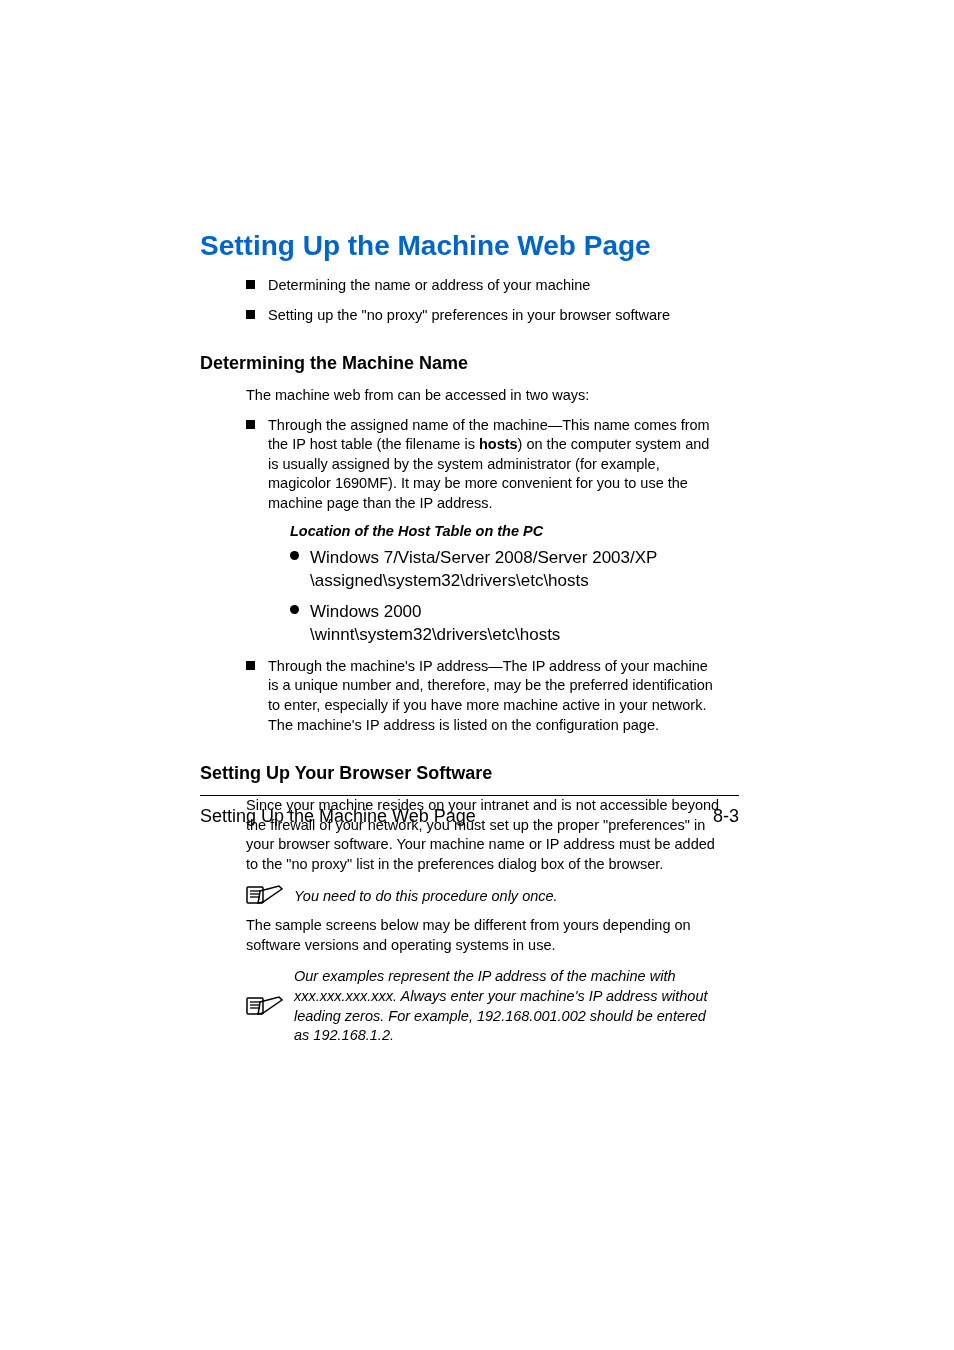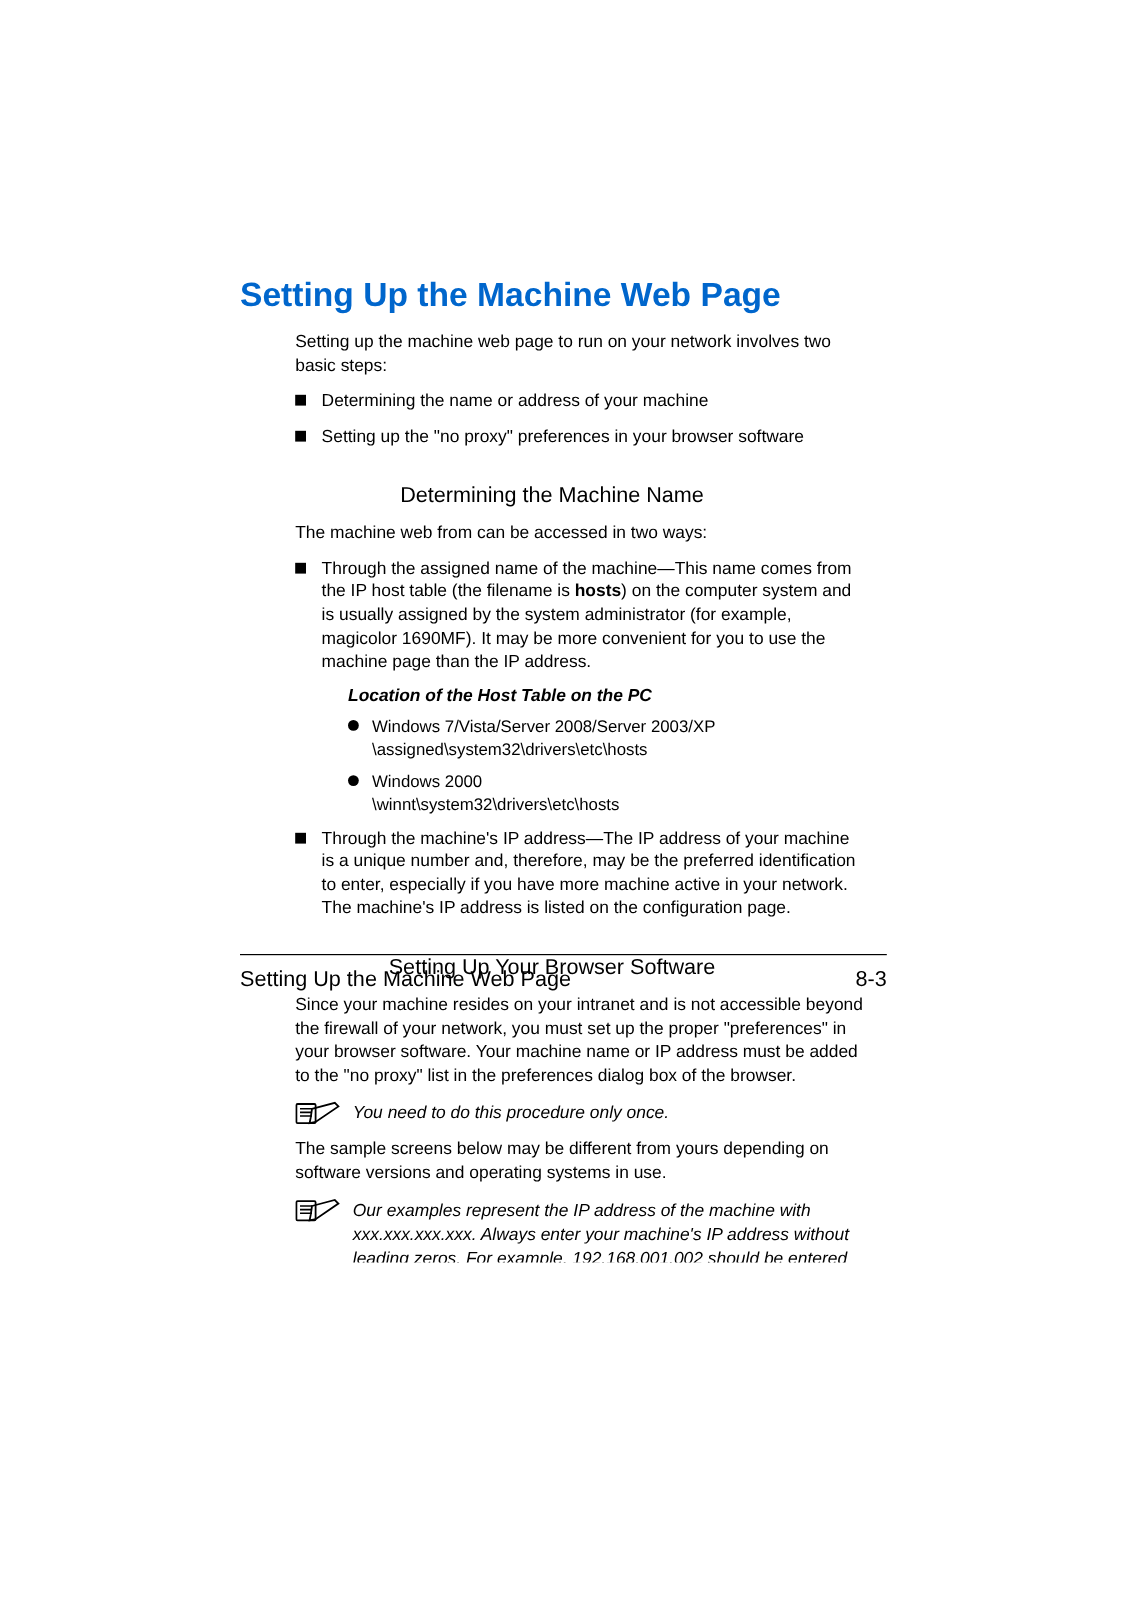--- a/index.html
+++ b/index.html
@@ -29,23 +29,22 @@
   .body-indent {
     margin-left: 46px;
   }
   .para {
     font-size: 14.5px;
     line-height: 1.35;
     margin: 0 0 10px 0;
   }
   .section-head {
     font-size: 18px;
-    font-weight: normal;
+    font-weight: bold;
     margin: 28px 0 12px 0;
-    text-align: center;
   }
   ul.square {
     list-style: none;
     padding: 0;
     margin: 6px 0 0 0;
   }
   ul.square > li {
     position: relative;
     padding-left: 22px;
     font-size: 14.5px;
@@ -62,21 +61,21 @@
     background: #000;
   }
   ul.disc {
     list-style: none;
     padding: 0;
     margin: 6px 0 8px 22px;
   }
   ul.disc > li {
     position: relative;
     padding-left: 20px;
-    font-size: 14px;
+    font-size: 17px;
     line-height: 1.35;
     margin-bottom: 8px;
   }
   ul.disc > li::before {
     content: "";
     position: absolute;
     left: 0;
     top: 4px;
     width: 9px;
     height: 9px;
@@ -84,21 +83,21 @@
     background: #000;
   }
   .subhead-italic {
     font-style: italic;
     font-weight: bold;
     font-size: 14.5px;
     margin: 8px 0 6px 22px;
   }
   .note-row {
     display: flex;
-    align-items: flex-start;
+    align-items: center;
     margin: 8px 0 10px 0;
   }
   .note-icon {
     flex: 0 0 auto;
     width: 38px;
     height: 22px;
   }
   .note-text {
     font-style: italic;
     font-size: 14.5px;
@@ -126,21 +125,20 @@
 </style>
 </head>
 <body>
 
 <div class="page">
   <div class="content">
 
     <h1 class="main-head">Setting Up the Machine Web Page</h1>
 
     <div class="body-indent">
-      <p class="para">Setting up the machine web page to run on your network involves two basic steps:</p>
       <ul class="square">
         <li>Determining the name or address of your machine</li>
         <li>Setting up the "no proxy" preferences in your browser software</li>
       </ul>
     </div>
 
     <h2 class="section-head">Determining the Machine Name</h2>
 
     <div class="body-indent">
       <p class="para">The machine web from can be accessed in two ways:</p>

